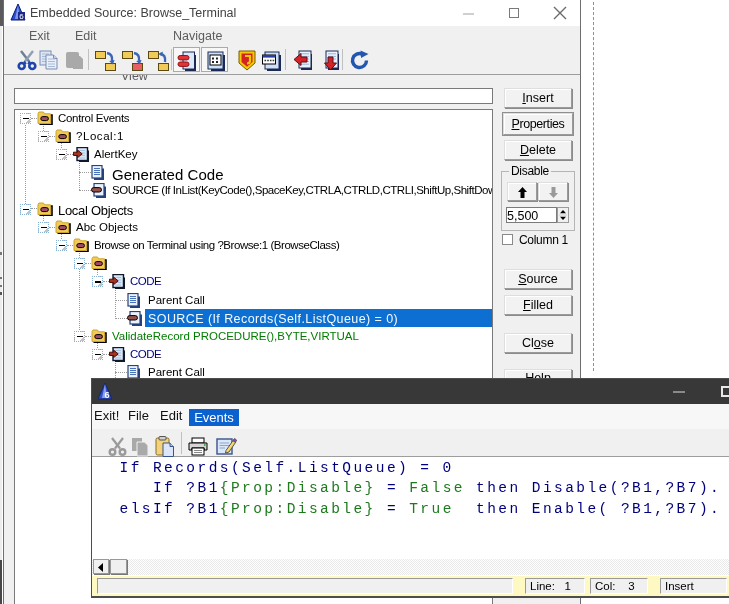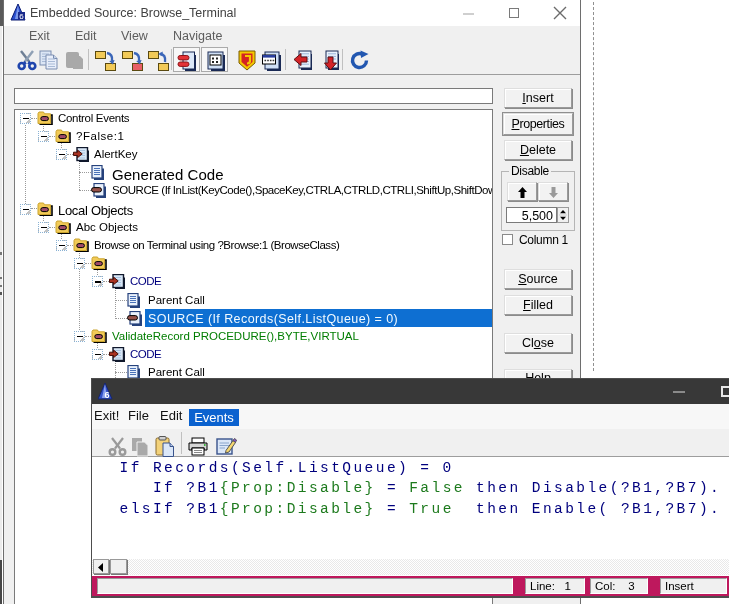--- a/index.html
+++ b/index.html
@@ -43,21 +43,21 @@
 .bmenu { position:absolute; top:4px; font-size:13px; color:#111; }
 #bot-toolbar { left:0; top:50px; width:638px; height:28px; background:#f0f0f0;
   border-bottom:1px solid #9d9d9d; }
 #bot-editor { left:0; top:78px; width:638px; height:102px; background:#ffffff; }
 pre.code { position:absolute; font-family:"Liberation Mono", monospace;
   font-size:14.5px; letter-spacing:2.44px; line-height:20.3px; color:#00007e; }
 .grn { color:#1d7a1d; }
 #bot-hscroll { left:0; top:180px; width:638px; height:16px; background:#fff;
   background-image:linear-gradient(45deg,#e9e9e9 25%,transparent 25%,transparent 75%,#e9e9e9 75%),linear-gradient(45deg,#e9e9e9 25%,transparent 25%,transparent 75%,#e9e9e9 75%);
   background-size:2px 2px; background-position:0 0,1px 1px; }
-#bot-status { left:0; top:196px; width:638px; height:21px; background:#be185d;
+#bot-status { left:0; top:196px; width:638px; height:21px; background:#fef9c3;
   border-top:1px solid #fff; }
 .spanel { position:absolute; top:2px; height:16px; border:1px solid #9a9a9a;
   border-bottom-color:#fff; border-right-color:#fff; background:#f0f0f0;
   font-size:11.5px; color:#000; }
 </style>
 </head>
 <body>
 <div id="stage">
 
   <div class="abs" style="left:593px; top:2px; width:1px; height:369px;
@@ -82,21 +82,21 @@
       <div id="title-text" class="abs">Embedded Source: Browse_Terminal</div>
       <div class="abs" style="left:459px; top:13px; width:11px; height:2px; background:#cfcfcf;"></div>
       <div class="abs" style="left:505px; top:8px; width:10px; height:10px; border:1px solid #7a7a7a;"></div>
       <svg class="abs" style="left:549px; top:6px;" width="14" height="14" viewBox="0 0 14 14">
         <path d="M1,1 L13,13 M13,1 L1,13" stroke="#6b6b6b" stroke-width="1.4"></path>
       </svg>
     </div>
     <div id="menubar" class="abs">
       <div class="mmenu" style="left:25px;">Exit</div>
       <div class="mmenu" style="left:71px;">Edit</div>
-      <div class="mmenu" style="left:117px;">View</div>
+      <div class="mmenu" style="left:117px;margin-top:40px;">View</div>
       <div class="mmenu" style="left:169px;text-align:right;">Navigate</div>
     </div>
     <div id="toolbar" class="abs">
       <div class="tsep" style="left:84px;"></div>
       <div class="tsep" style="left:167px;"></div>
       <div class="tbox" style="left:169px;"></div>
       <div class="tbox" style="left:197px;"></div>
       <div class="tsep" style="left:281px;"></div>
       <div class="tsep" style="left:338px;"></div>
 <svg class="abs" style="left:13px;top:4px" width="20" height="21" viewBox="0 0 20 21">
@@ -204,21 +204,21 @@
         </svg>
 <div class="abs" style="left:43px;top:1.5px;font-size:11.5px;letter-spacing:-0.3px;color:#000;white-space:nowrap">Control Events</div>
 <div class="abs" style="left:34px;top:26px;width:6px;height:1px;border-top:1px dotted #9a9a9a"></div>
 <div class="abs" style="left:23px;top:20.7px;width:11px;height:11px;background:#fff linear-gradient(315deg,#c4c4c4 0 3px,#fff 3px);border:1px dotted #8ab2d4"></div>
 <div class="abs" style="left:26px;top:25.7px;width:5.5px;height:1.4px;background:#000"></div>
 <svg class="abs" style="left:40px;top:18.7px" width="16" height="14" viewBox="0 0 16 14">
           <path d="M2.5,13.5 H15 V4 H8.5" fill="none" stroke="#000" stroke-width="1.6"></path>
           <path d="M1,12.5 V2.5 L2,1 H6.5 L7.5,2.8 H13.5 V12.5 Z" fill="#f2ca57" stroke="#caa42e" stroke-width="1"></path>
           <rect x="3.8" y="5.6" width="7.6" height="4" rx="2" fill="#a04a68" stroke="#000" stroke-width="1"></rect>
         </svg>
-<div class="abs" style="left:61px;top:19.7px;font-size:11.5px;letter-spacing:0.55px;color:#000;white-space:nowrap">?False:1</div>
+<div class="abs" style="left:61px;top:19.7px;font-size:11.5px;letter-spacing:0.55px;color:#000;white-space:nowrap">?Local:1</div>
 <div class="abs" style="left:52px;top:44px;width:6px;height:1px;border-top:1px dotted #9a9a9a"></div>
 <div class="abs" style="left:41px;top:38.9px;width:11px;height:11px;background:#fff linear-gradient(315deg,#c4c4c4 0 3px,#fff 3px);border:1px dotted #8ab2d4"></div>
 <div class="abs" style="left:44px;top:43.9px;width:5.5px;height:1.4px;background:#000"></div>
 <svg class="abs" style="left:58px;top:36.9px" width="16" height="15" viewBox="0 0 16 15">
           <path d="M15,3.5 V14.5 H6" fill="none" stroke="#10182c" stroke-width="2"></path>
           <rect x="4" y="0.5" width="10.5" height="13" fill="#d8e6f6" stroke="#10182c" stroke-width="1.4"></rect>
           <path d="M6.5,3.5 H12 M6.5,6 H12 M6.5,8.5 H12 M6.5,11 H12" stroke="#7aa2cc" stroke-width="1" stroke-dasharray="1,1"></path>
           <path d="M0.5,5.2 H4.6 V3.1 L9.2,6.9 4.6,10.6 V8.5 H0.5 Z" fill="#a83222" stroke="#47100a" stroke-width="1"></path>
         </svg>
 <div class="abs" style="left:79px;top:37.9px;font-size:11.5px;letter-spacing:0px;color:#000;white-space:nowrap">AlertKey</div>
@@ -336,21 +336,21 @@
   <div class="btn abs" style="left:507px; top:182px; width:30px; height:19px;">
     <svg width="13" height="13" viewBox="0 0 13 13" style="margin-top:3px">
         <path d="M6.5,1 L11,6 H8.5 V12 H4.5 V6 H2 Z" fill="#000"></path>
       </svg>
   </div>
   <div class="btn abs" style="left:538px; top:182px; width:30px; height:19px;">
     <svg width="13" height="13" viewBox="0 0 13 13" style="margin-top:3px">
         <path d="M6.5,12 L2,7 H4.5 V1 H8.5 V7 H11 Z" fill="#9a9a9a"></path>
       </svg>
   </div>
-  <div class="abs" style="left:506px; top:207px; width:51px; height:16px; background:#fff; border:1px solid #7a7a7a; font-size:12.5px; text-align:right; padding:1px 3px 0 0;">5,500</div>
+  <div class="abs" style="left:506px; top:207px; width:51px; height:16px; background:#fff; border:1px solid #7a7a7a; font-size:12.5px; padding:1px 3px 0 0;">5,500</div>
   <div class="abs" style="left:557px; top:207px; width:12px; height:16px; background:#f0f0f0; border:1px solid #9a9a9a;">
     <svg width="10" height="14" viewBox="0 0 10 14">
         <path d="M5,2 L8,5.2 H2 Z" fill="#000"></path>
         <path d="M5,12 L2,8.8 H8 Z" fill="#000"></path>
         <path d="M1,7 H9" stroke="#c8c8c8" stroke-width="0.8"></path>
       </svg>
   </div>
   <div class="abs" style="left:502px; top:234px; width:11px; height:11px; background:#fff; border:1px solid #8a8a8a;"></div>
   <div class="abs" style="left:519px; top:233px; font-size:12px; letter-spacing:-0.3px;">Column 1</div>
 

